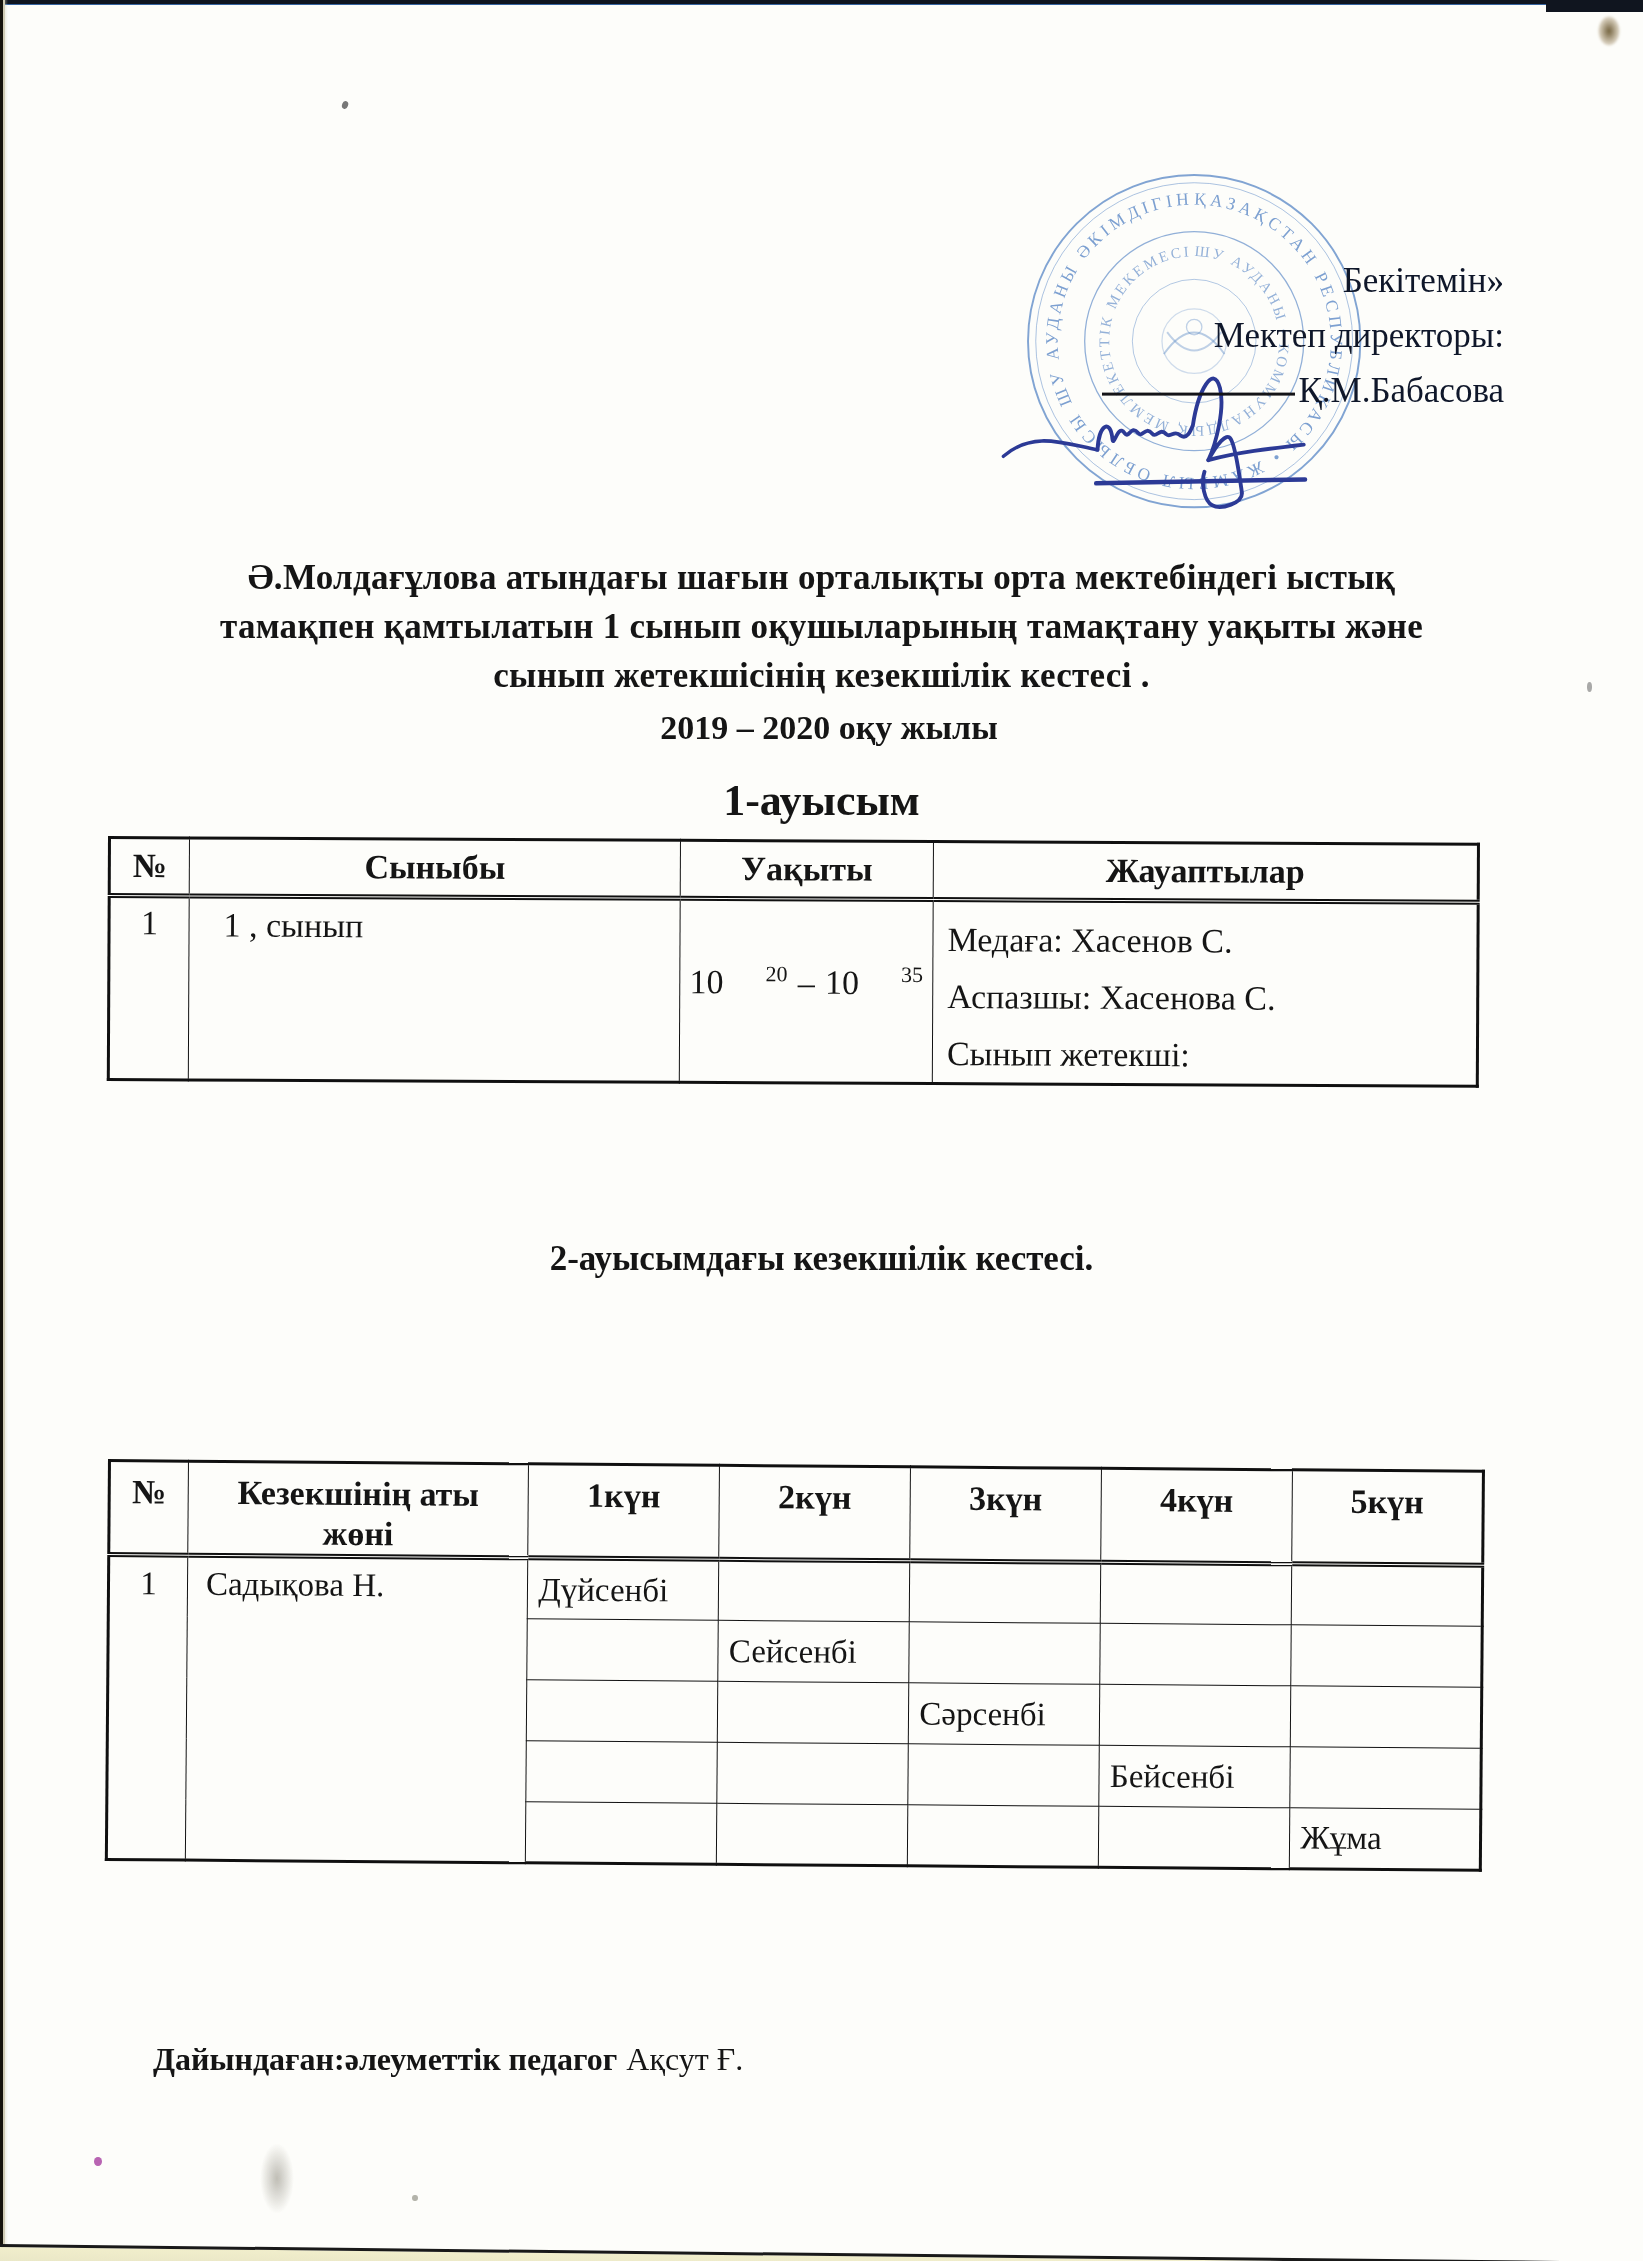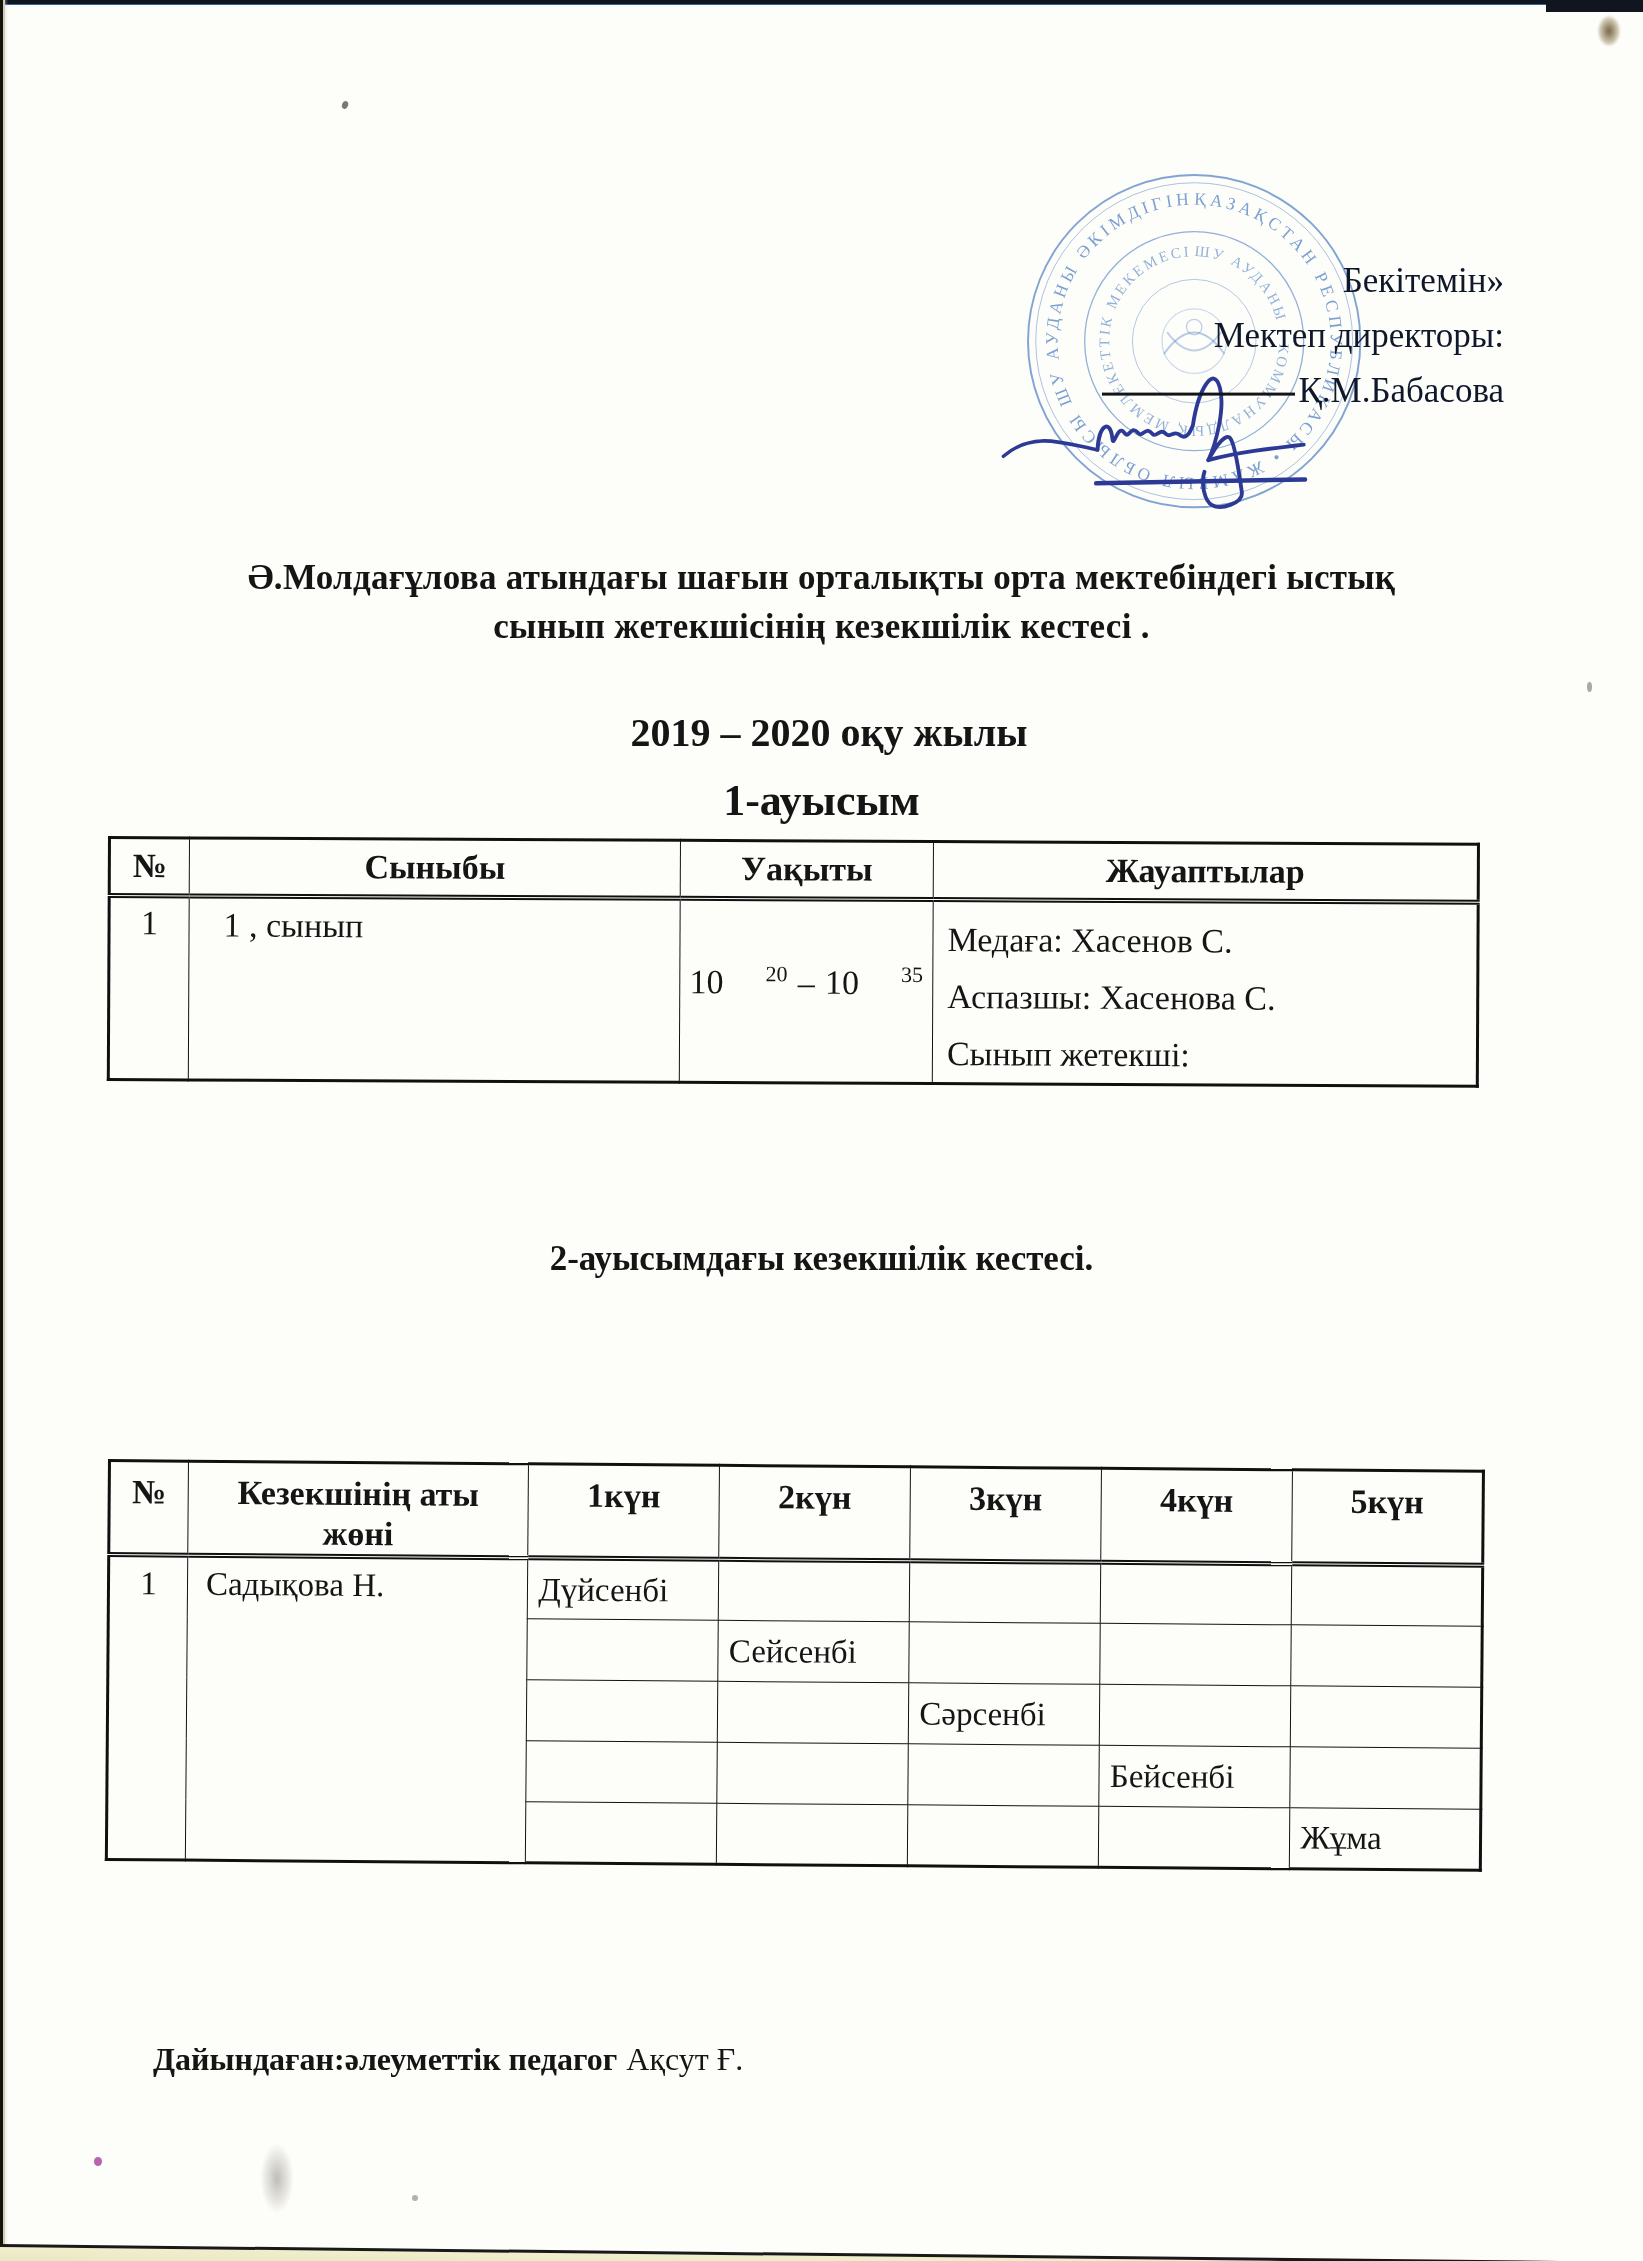--- a/index.html
+++ b/index.html
@@ -42,21 +42,21 @@
   
   .approval { position:absolute; top:253px; right:139px; text-align:right;
     font-size:35px; line-height:55px; color:#0f172a; }
   .sig-line { display:inline-block; width:193px; border-bottom:3.9px solid #141418;
     margin-right:3.9px; transform:translateY(-6.4px); }
 
   
   .title { position:absolute; top:553px; left:50%; transform:translateX(-50%);
     width:1379px; text-align:center; font-weight:bold; font-size:35px; line-height:49px; letter-spacing:0.3px; }
   .school-year { position:absolute; top:709px; left:15px; right:0; text-align:center;
-    font-weight:bold; font-size:40px; }
+    font-weight:bold; font-size:34px; }
   .shift-label { position:absolute; top:775px; left:0; right:0; text-align:center;
     font-weight:bold; font-size:44px; }
   .duty-heading { position:absolute; top:1239px; left:0; right:0; text-align:center;
     font-weight:bold; font-size:35px; }
 
   
   table { border-collapse:collapse; table-layout:fixed; position:absolute;
     background:transparent; }
   th, td { border:1.9px solid #121212; }
 
@@ -140,20 +140,21 @@
   </svg>
 
   <div class="approval">
     <div>Бекітемін»</div>
     <div>Мектеп директоры:</div>
     <div><span class="sig-line"></span><span>Қ.М.Бабасова</span></div>
   </div>
 
   <div class="title">
     <div>Ә.Молдағұлова атындағы шағын орталықты орта мектебіндегі ыстық</div>
+    <div>тамақпен қамтылатын 1 сынып оқушыларының тамақтану уақыты және</div>
     <div>сынып жетекшісінің кезекшілік кестесі .</div>
   </div>
   <div class="school-year">2019 – 2020 оқу жылы</div>
   <div class="shift-label">1-ауысым</div>
 
   <table class="t1">
     <colgroup>
         <col style="width:80px">
         <col style="width:491px">
         <col style="width:253px">

